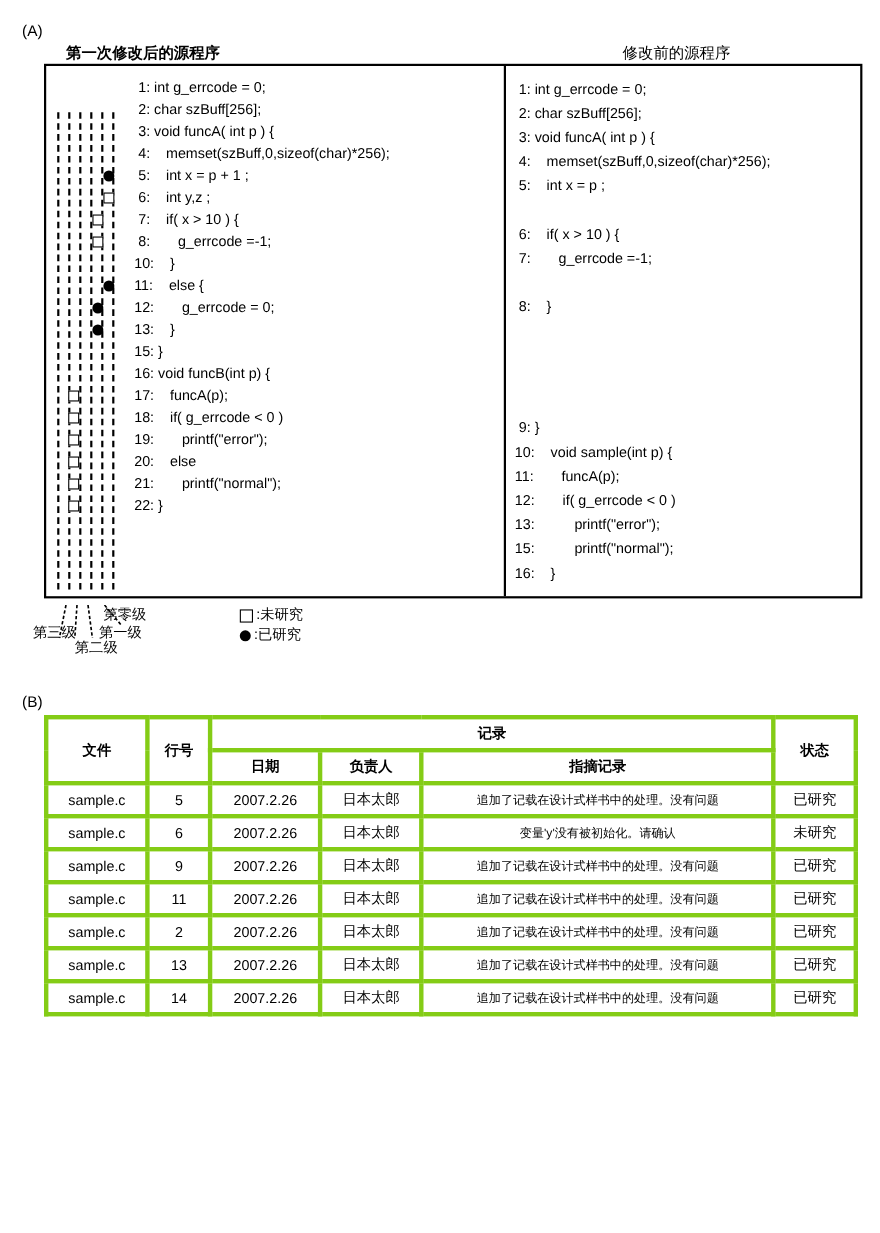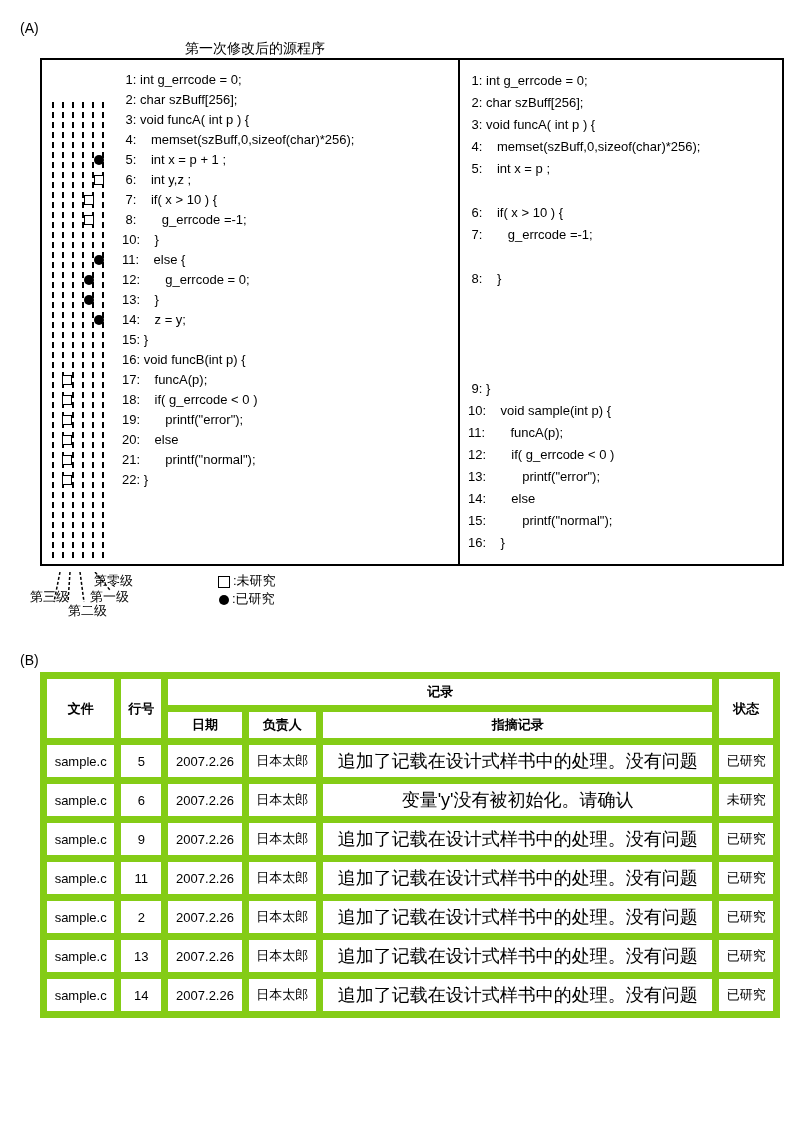--- a/index.html
+++ b/index.html
@@ -12,21 +12,21 @@
     color: #000;
   }
   .section-label {
     font-size: 14px;
     margin-bottom: 4px;
   }
   .titles-row {
     display: flex;
     margin-left: 40px;
   }
-  .title-left { width: 390px; text-align: center; font-size: 14px; }
+  .title-left { width: 390px; font-size: 14px; font-weight: bold; }
   .title-right { width: 330px; text-align: center; font-size: 14px; }
   .code-container {
     border: 2px solid #000;
     display: flex;
     margin-left: 20px;
     width: 740px;
   }
   .code-left {
     width: 400px;
     border-right: 2px solid #000;
@@ -84,45 +84,45 @@
     margin-left: 30px;
     margin-top: 6px;
     display:flex;
     align-items:flex-start;
     gap:8px;
   }
   .legend-symbols {
     margin-left:40px;
     font-size:13px;
     line-height:18px;
-    text-align:center;
   }
   .sym-open { display:inline-block; width:10px; height:10px; border:1.5px solid #000; vertical-align:middle; margin-right:3px;}
   .sym-fill { display:inline-block; width:10px; height:10px; background:#000; border-radius:50%; vertical-align:middle; margin-right:3px;}
   
   .section-b { margin-top: 40px; }
   table {
     border-collapse: collapse;
     width: 740px;
     margin-left: 20px;
   }
   th, td {
-    border: 7px solid #84cc16;
+    border: 4px solid #84cc16;
     padding: 4px 6px;
     font-size: 13px;
     text-align: center;
   }
-  td.rec { font-size: 18px; margin-left: 43px; }
+  td.rec { font-size: 11px; margin-left: 43px; }
 </style>
 </head>
 <body>
 
 <div class="section-label">(A)</div>
 <div class="titles-row">
   <div class="title-left">第一次修改后的源程序</div>
+  <div class="title-right">修改前的源程序</div>
 </div>
 
 <div class="code-container">
   <div class="code-left" id="code-left">
     <div class="vlines">
       <div class="vline" style="left:0px"></div>
       <div class="vline" style="left:10px"></div>
       <div class="vline" style="left:20px"></div>
       <div class="vline" style="left:30px"></div>
       <div class="vline" style="left:40px"></div>
@@ -133,21 +133,20 @@
       <div class="code-line"><span class="code-content"> 3: void funcA( int p ) {</span></div>
       <div class="code-line"><span class="code-content"> 4:    memset(szBuff,0,sizeof(char)*256);</span></div>
       <div class="code-line"><span class="code-content"> 5:    int x = p + 1 ;</span><div class="marker marker-filled" style="left: 44px;"></div></div>
       <div class="code-line"><span class="code-content"> 6:    int y,z ;</span><div class="marker marker-open" style="left: 44px;"></div></div>
       <div class="code-line"><span class="code-content"> 7:    if( x &gt; 10 ) {</span><div class="marker marker-open" style="left: 34px;"></div></div>
       <div class="code-line"><span class="code-content"> 8:       g_errcode =-1;</span><div class="marker marker-open" style="left: 34px;"></div></div>
       <div class="code-line"><span class="code-content">10:    }</span></div>
       <div class="code-line"><span class="code-content">11:    else {</span><div class="marker marker-filled" style="left: 44px;"></div></div>
       <div class="code-line"><span class="code-content">12:       g_errcode = 0;</span><div class="marker marker-filled" style="left: 34px;"></div></div>
       <div class="code-line"><span class="code-content">13:    }</span><div class="marker marker-filled" style="left: 34px;"></div></div>
-      <div class="code-line"><span class="code-content">14:    z = y;</span><div class="marker marker-filled" style="left: 44px;"></div></div>
       <div class="code-line"><span class="code-content">15: }</span></div>
       <div class="code-line"><span class="code-content">16: void funcB(int p) {</span></div>
       <div class="code-line"><span class="code-content">17:    funcA(p);</span><div class="marker marker-open" style="left: 12px;"></div></div>
       <div class="code-line"><span class="code-content">18:    if( g_errcode &lt; 0 )</span><div class="marker marker-open" style="left: 12px;"></div></div>
       <div class="code-line"><span class="code-content">19:       printf("error");</span><div class="marker marker-open" style="left: 12px;"></div></div>
       <div class="code-line"><span class="code-content">20:    else</span><div class="marker marker-open" style="left: 12px;"></div></div>
       <div class="code-line"><span class="code-content">21:       printf("normal");</span><div class="marker marker-open" style="left: 12px;"></div></div>
       <div class="code-line"><span class="code-content">22: }</span><div class="marker marker-open" style="left: 12px;"></div></div>
     </div>
   <div class="code-right" id="code-right">
@@ -163,21 +162,20 @@
       <div class="code-line-r"> 8:    }</div>
       <div class="code-line-r">&nbsp;</div>
       <div class="code-line-r">&nbsp;</div>
       <div class="code-line-r">&nbsp;</div>
       <div class="code-line-r">&nbsp;</div>
       <div class="code-line-r"> 9: }</div>
       <div class="code-line-r">10:    void sample(int p) {</div>
       <div class="code-line-r">11:       funcA(p);</div>
       <div class="code-line-r">12:       if( g_errcode &lt; 0 )</div>
       <div class="code-line-r">13:          printf("error");</div>
-      <div class="code-line-r">14:       else</div>
       <div class="code-line-r">15:          printf("normal");</div>
       <div class="code-line-r">16:    }</div>
     </div>
 </div>
 
 <div class="legend-area">
   <div style="position:relative; width:120px; height:40px;">
     <svg width="120" height="44">
       <line x1="10" y1="0" x2="4" y2="30" stroke="#000" stroke-width="1.5" stroke-dasharray="3,2"></line>
       <line x1="20" y1="0" x2="18" y2="30" stroke="#000" stroke-width="1.5" stroke-dasharray="3,2"></line>

